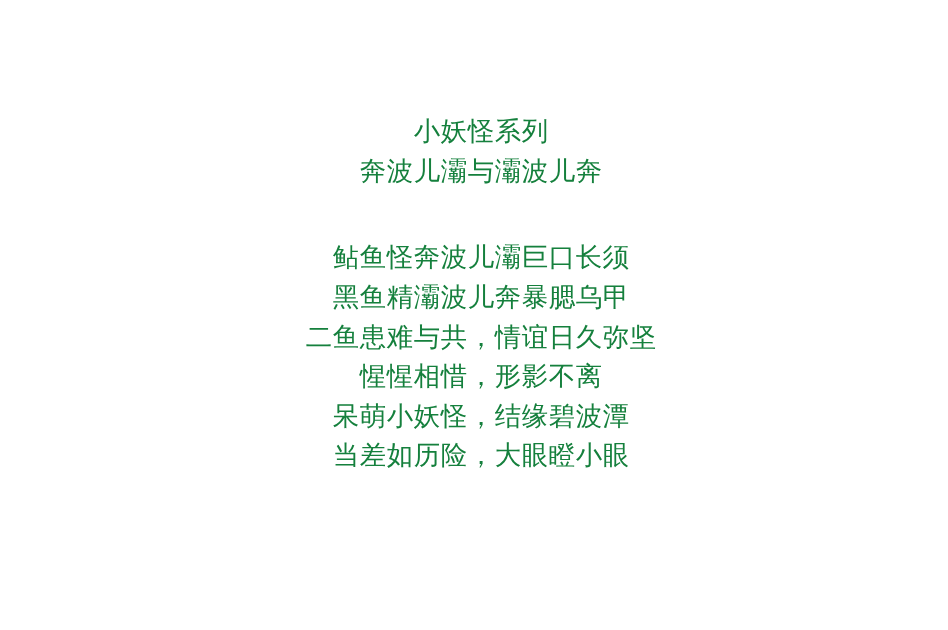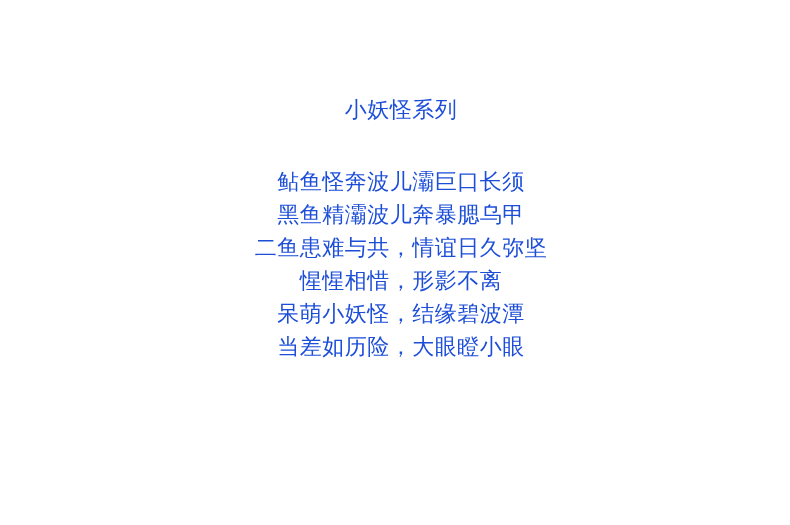--- a/index.html
+++ b/index.html
@@ -16,21 +16,21 @@
   }
   .page {
     width: 790px;
     height: 525px;
     background: #ffffff;
     box-sizing: border-box;
     padding-top: 93px;
   }
   .poem {
     text-align: center;
-    color: #1d4ed8;
+    color: #15803d;
     font-size: 22px;
     line-height: 33px;
     letter-spacing: 0.5px;
     font-weight: 400;
     margin-left: 12px;
   }
   .stanza {
     margin: 0;
   }
   .stanza-title { margin-bottom: 39px; }
@@ -40,20 +40,21 @@
   }
 </style>
 </head>
 <body>
 
 <div class="page">
   <div class="poem">
 
     <div class="stanza stanza-title">
       <div class="poem-line">小妖怪系列</div>
+      <div class="poem-line">奔波儿灞与灞波儿奔</div>
     </div>
 
     <div class="stanza">
       <div class="poem-line">鲇鱼怪奔波儿灞巨口长须</div>
       <div class="poem-line">黑鱼精灞波儿奔暴腮乌甲</div>
       <div class="poem-line">二鱼患难与共，情谊日久弥坚</div>
       <div class="poem-line">惺惺相惜，形影不离</div>
     </div>
 
     <div class="stanza stanza-mid">

